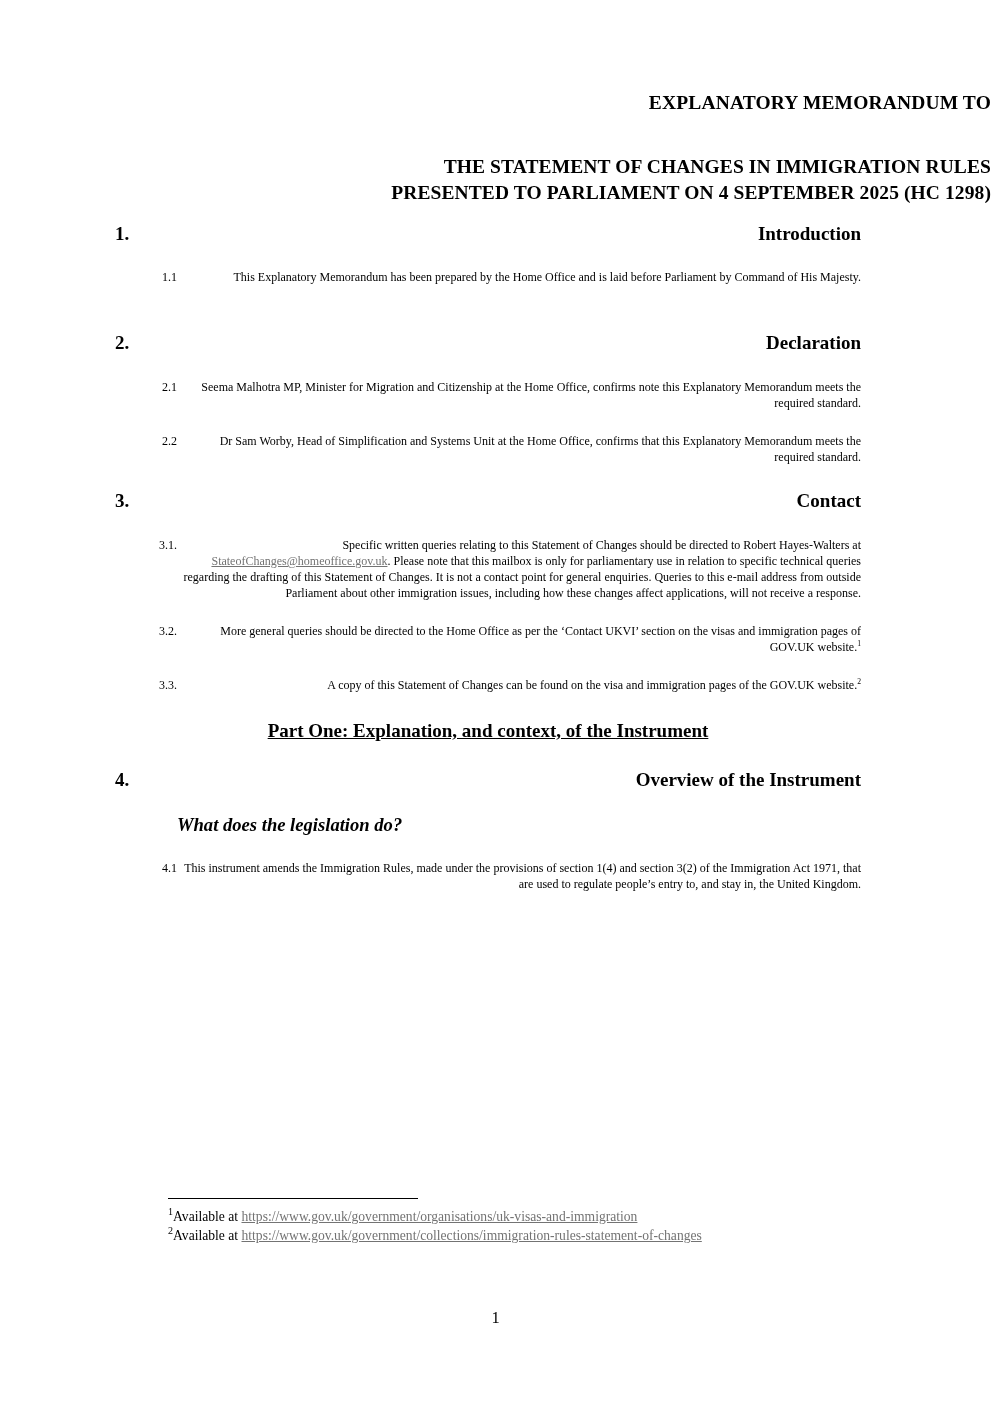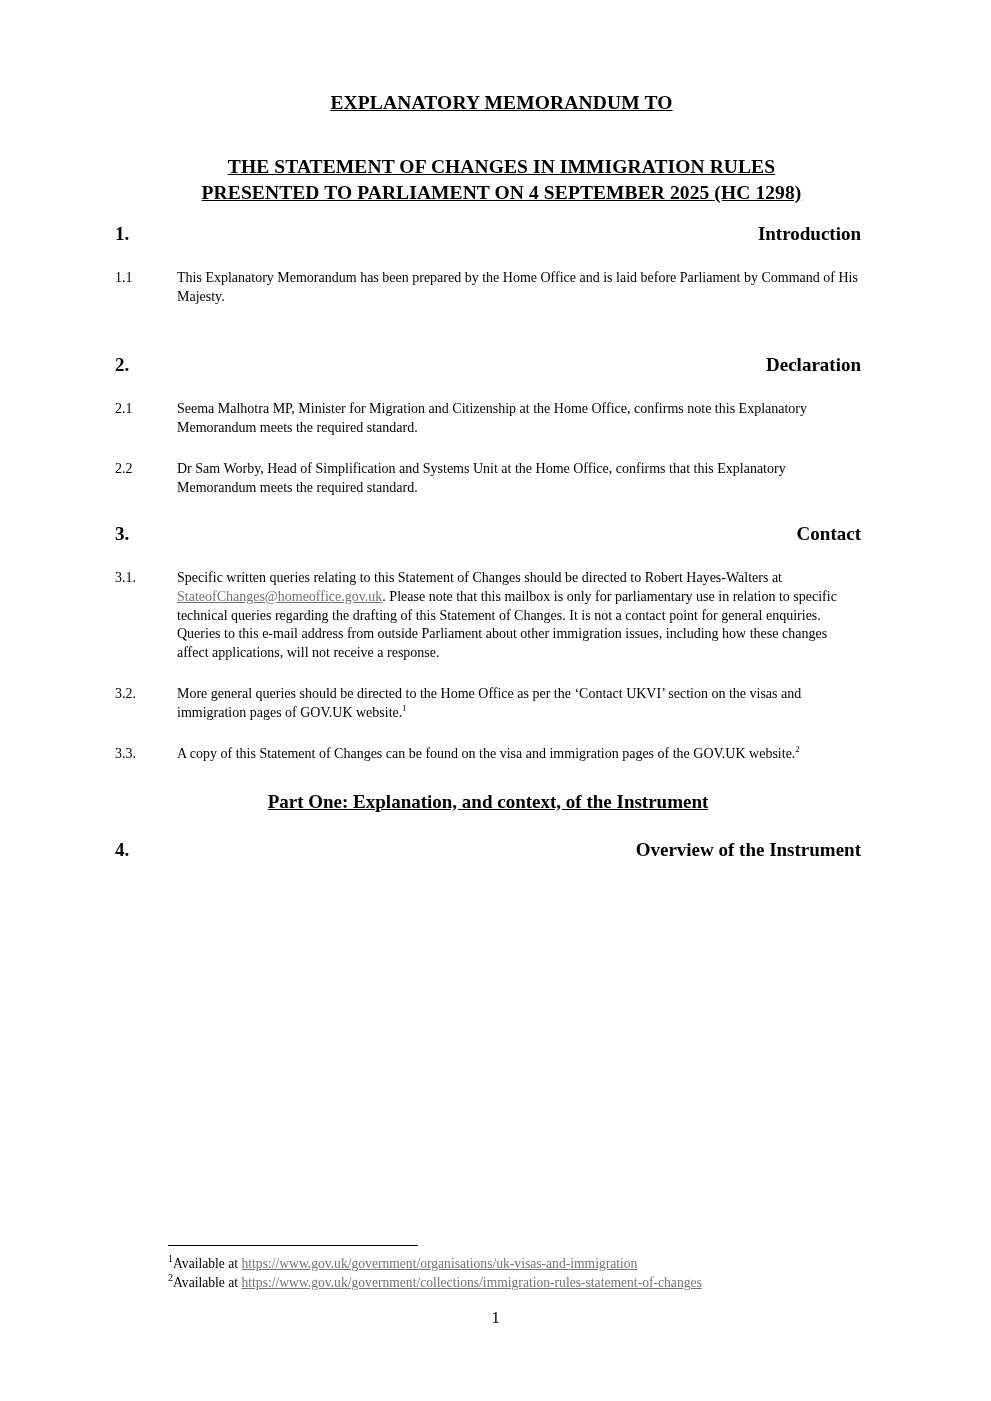--- a/index.html
+++ b/index.html
@@ -19,22 +19,21 @@
     box-sizing: border-box;
     overflow: hidden;
   }
 
   
   .title-block {
     position: absolute;
     left: 12px;
     right: 0;
     top: 90px;
-    text-align: center;
-    text-decoration: underline;
+    text-align: right;
   }
   .title-main {
     font-weight: bold;
     font-size: 19.5px;
     letter-spacing: 0.15px;
     line-height: 1.35;
   }
   .title-sub {
     margin-top: 38px;
     font-weight: bold;
@@ -60,23 +59,23 @@
   }
   .sec-head .num {
     width: 37px;
     flex: 0 0 37px;
   }
   .sec-head .label { flex: 1 1 auto; text-align: right; }
 
   
   .para {
     display: flex;
-    font-size: 14px;
+    font-size: 12px;
     line-height: 1.345;
-    text-align: left;
+    text-align: right;
   }
   .para .num {
     width: 62px;
     flex: 0 0 62px;
   }
   .para .txt { flex: 1 1 auto; }
 
   
   .sp-head   { height: 23px; }   
   .sp-para   { height: 22px; }   
@@ -106,21 +105,21 @@
   sup {
     font-size: 0.64em;
     vertical-align: super;
     line-height: 0;
   }
 
   
   .footnote-area {
     position: absolute;
     left: 168px;
-    top: 1245px;
+    top: 1198px;
     width: 700px;
   }
   .fn-rule {
     width: 250px;
     height: 0;
     border-top: 1px solid #000;
     margin-bottom: 8px;
   }
   .fn {
     font-size: 13.6px;
@@ -217,23 +216,28 @@
 
     <div style="height:24px"></div>
 
     <div class="sec-head">
       <span class="num">4.</span>
       <span class="label">Overview of the Instrument</span>
     </div>
 
     <div style="height:21px"></div>
 
+    <div class="subhead-italic">What does the legislation do?</div>
 
     <div style="height:22px"></div>
 
+    <div class="para">
+      <span class="num">4.1</span>
+      <span class="txt">This instrument amends the Immigration Rules, made under the provisions of section 1(4) and section 3(2) of the Immigration Act 1971, that are used to regulate people’s entry to, and stay in, the United Kingdom.</span>
+    </div>
 
   </div>
 
   <div class="footnote-area">
     <div class="fn-rule"></div>
 
     <div class="fn"><sup>1</sup><span>Available at </span><a class="doclink">https://www.gov.uk/government/organisations/uk-visas-and-immigration</a></div>
 
     <div class="fn"><sup>2</sup><span>Available at </span><a class="doclink">https://www.gov.uk/government/collections/immigration-rules-statement-of-changes</a></div>
   </div>

